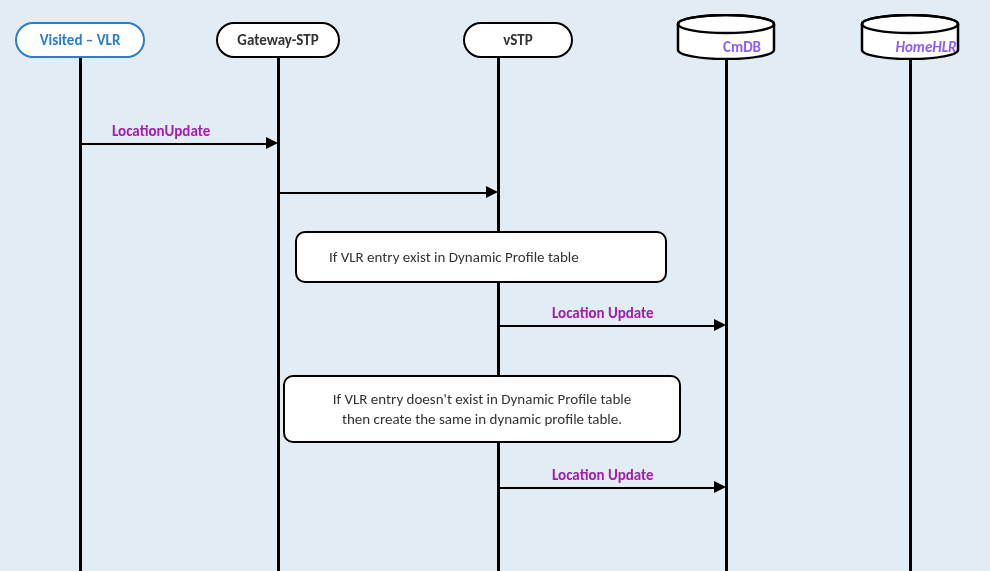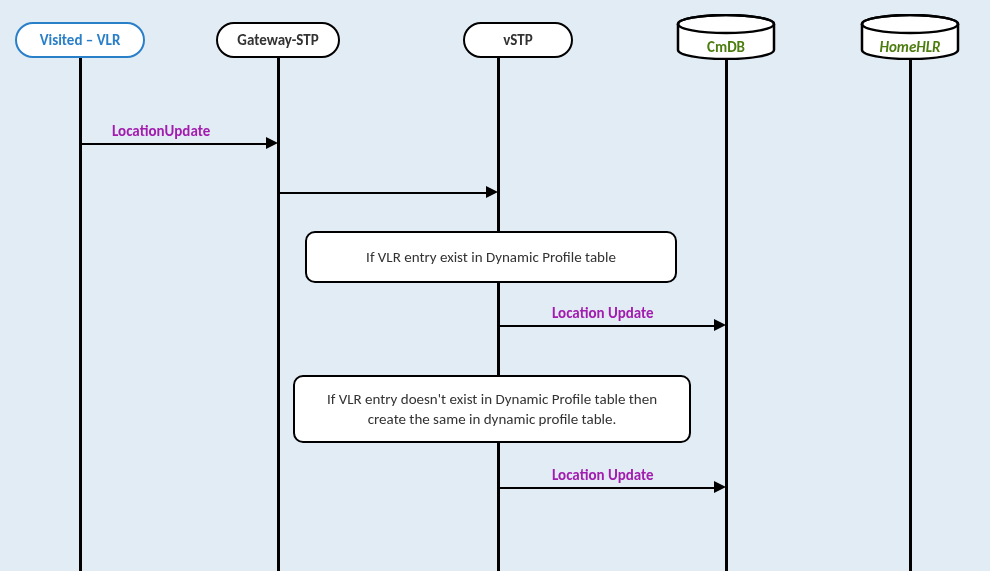--- a/index.html
+++ b/index.html
@@ -38,25 +38,25 @@
   .db {
     position: absolute;
     top: 14px;
     width: 100px;
     text-align: center;
   }
   .db svg { display: block; }
   .db .label {
     position: absolute;
     top: 24px;
-    left: 0;
+    left: 16px;
     width: 100%;
     font-weight: 600;
     font-size: 15px;
-    color: #4d7c0f;
+    color: #8b5cf6;
   }
   .lifeline {
     position: absolute;
     top: 58px;
     width: 0;
     border-left: 3px solid #000;
     height: 530px;
   }
   .msg {
     position: absolute;
@@ -78,29 +78,27 @@
     font-weight: 700;
     font-size: 15px;
     color: #a21caf;
     white-space: nowrap;
   }
   .note {
     position: absolute;
     background: #fff;
     border: 2px solid #000;
     border-radius: 10px;
-    padding: 12px 18px;
+    padding: 12px 32px;
     font-size: 15px;
     color: #333;
     text-align: center;
     line-height: 1.35;
     display: flex;
     align-items: center;
-    justify-content: center;
-    margin-left: 10px;
   }
 </style>
 </head>
 <body>
 
 <div class="canvas" id="canvas">
 
   <div class="participant-box highlight" style="left:15px; width:130px;">
     <span>Visited – VLR</span>
   </div>

